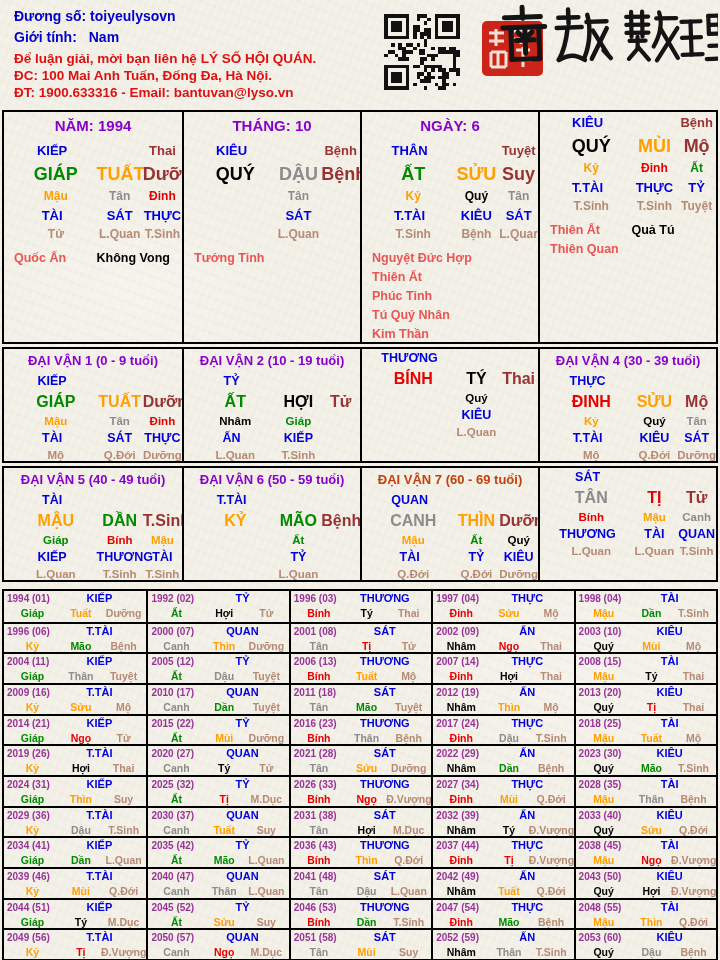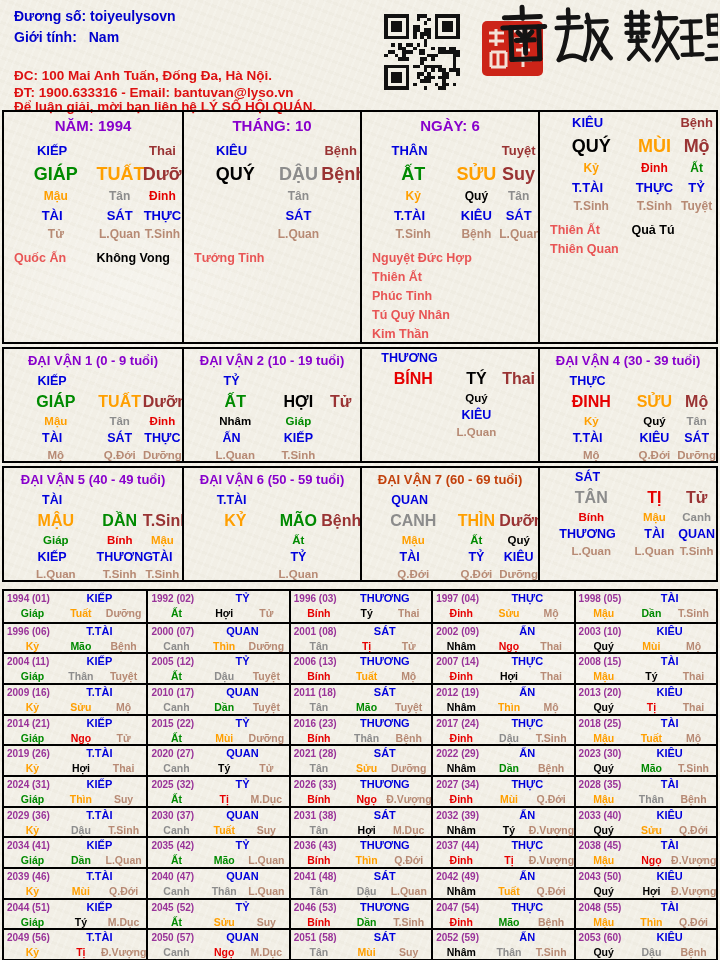--- a/index.html
+++ b/index.html
@@ -76,21 +76,21 @@
 
 <div id="header" class="layer">
   <div class="hline h-blue" style="top:8px;">
     <span>Đương số:</span>
     <span>toiyeulysovn</span>
   </div>
   <div class="hline h-blue" style="top:29px;">
     <span>Giới tính:</span>
     <span style="margin-left:8px;">Nam</span>
   </div>
-  <div class="hline h-red" style="top:51px;margin-top:48px;">Để luận giải, mời bạn liên hệ LÝ SỐ HỘI QUÁN.</div>
+  <div class="hline h-red" style="top:51px;">Để luận giải, mời bạn liên hệ LÝ SỐ HỘI QUÁN.</div>
   <div class="hline h-red" style="top:68px;">ĐC: 100 Mai Anh Tuấn, Đống Đa, Hà Nội.</div>
   <div class="hline h-red" style="top:85px;">ĐT: 1900.633316 - Email: bantuvan@lyso.vn</div>
 
   <div id="qr-box"><svg viewBox="0 0 21 21" width="76" height="80" style="shape-rendering: crispedges;">
         <rect x="9" y="0" width="1" height="1" fill="#111"></rect>
         <rect x="10" y="0" width="1" height="1" fill="#111"></rect>
         <rect x="11" y="0" width="1" height="1" fill="#111"></rect>
         <rect x="9" y="1" width="1" height="1" fill="#111"></rect>
         <rect x="12" y="1" width="1" height="1" fill="#111"></rect>
         <rect x="11" y="2" width="1" height="1" fill="#111"></rect>
@@ -714,21 +714,21 @@
         <span class="y-star">THỰC</span>
       </div>
       <div class="y-line2">
         <span style="color: rgb(230, 0, 0);">Đinh</span>
         <span style="color: rgb(255, 159, 0);">Sửu</span>
         <span style="color: rgb(183, 138, 116);">Mộ</span>
       </div>
     </div>
     <div class="ycell row0">
       <div class="y-line1">
-        <span class="y-year">1998 (05)</span>
+        <span class="y-year">1998 (04)</span>
         <span class="y-star">TÀI</span>
       </div>
       <div class="y-line2">
         <span style="color: rgb(255, 159, 0);">Mậu</span>
         <span style="color: rgb(0, 138, 0);">Dần</span>
         <span style="color: rgb(183, 138, 116);">T.Sinh</span>
       </div>
     </div>
     <div class="ycell col0">
       <div class="y-line1">

